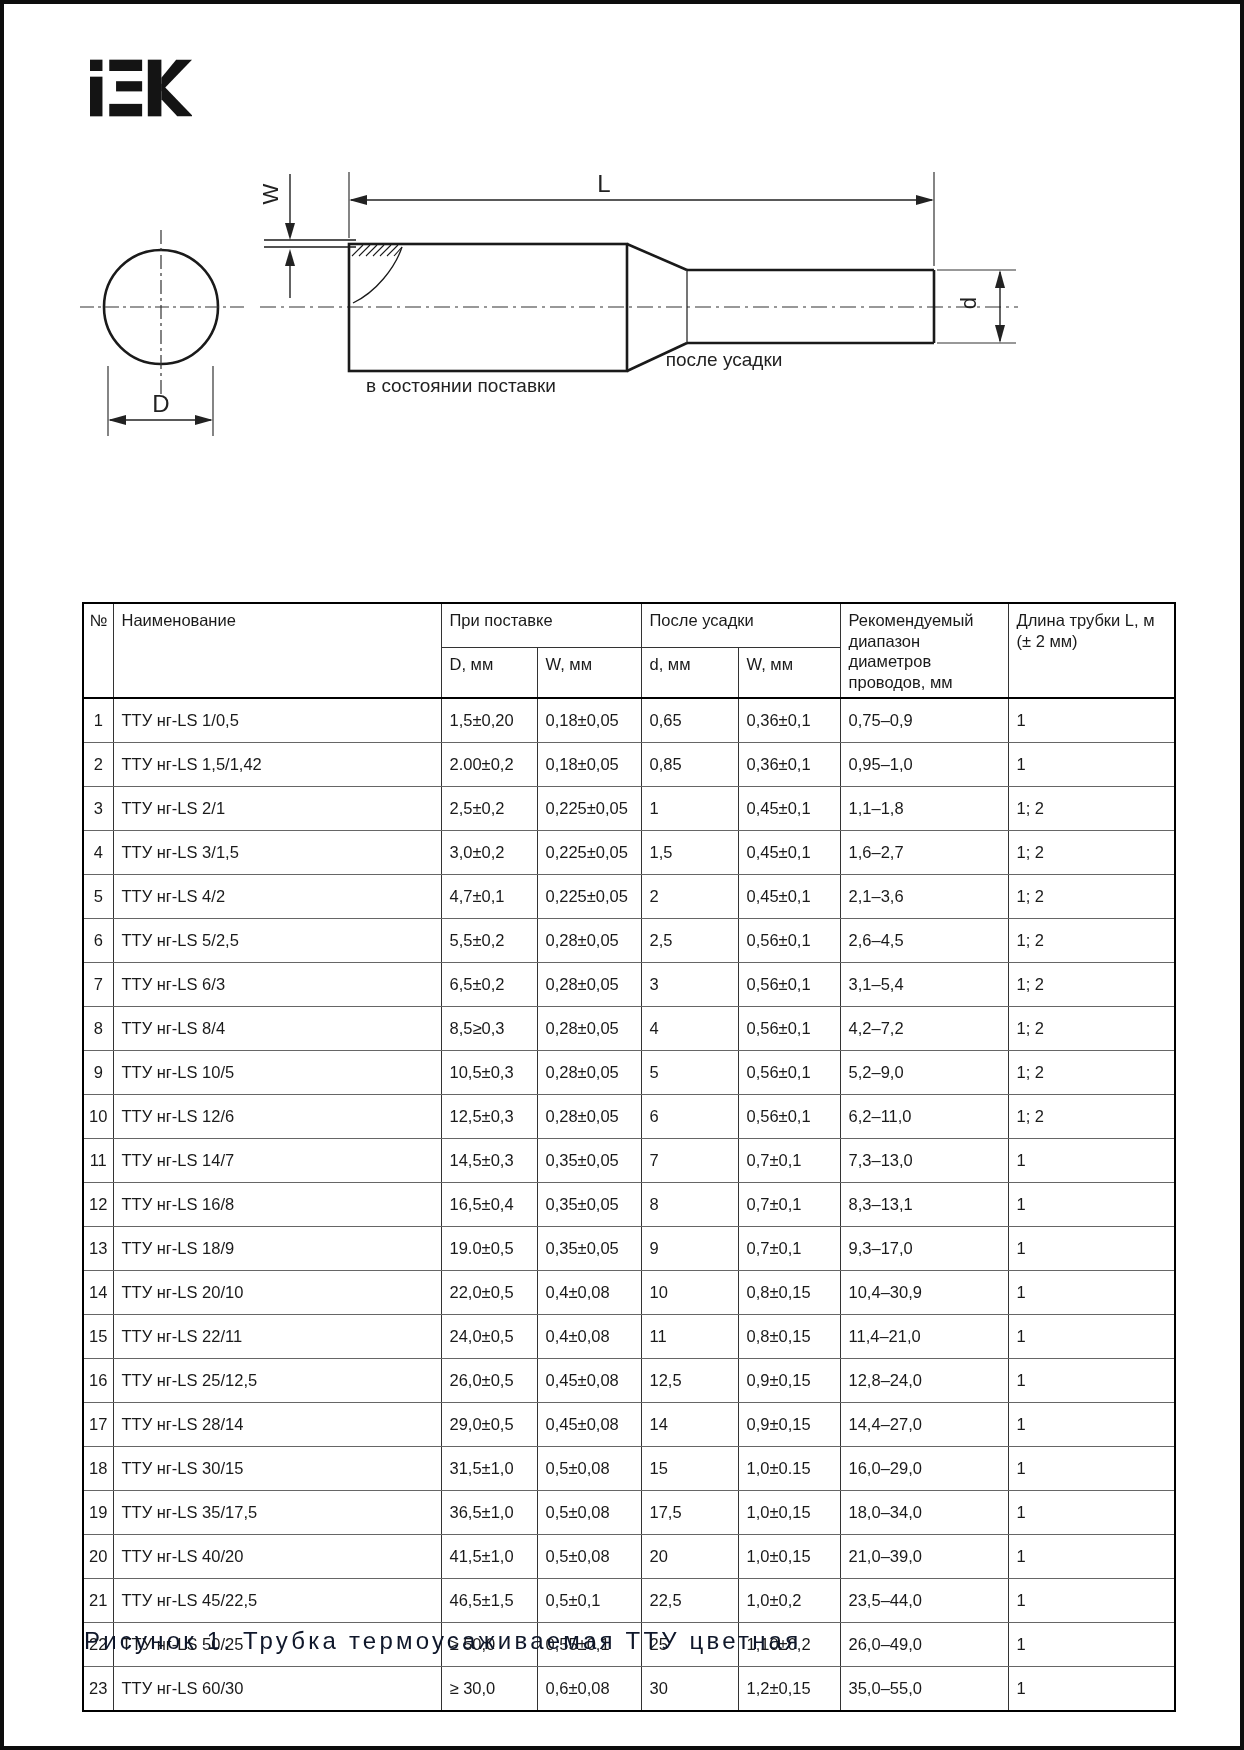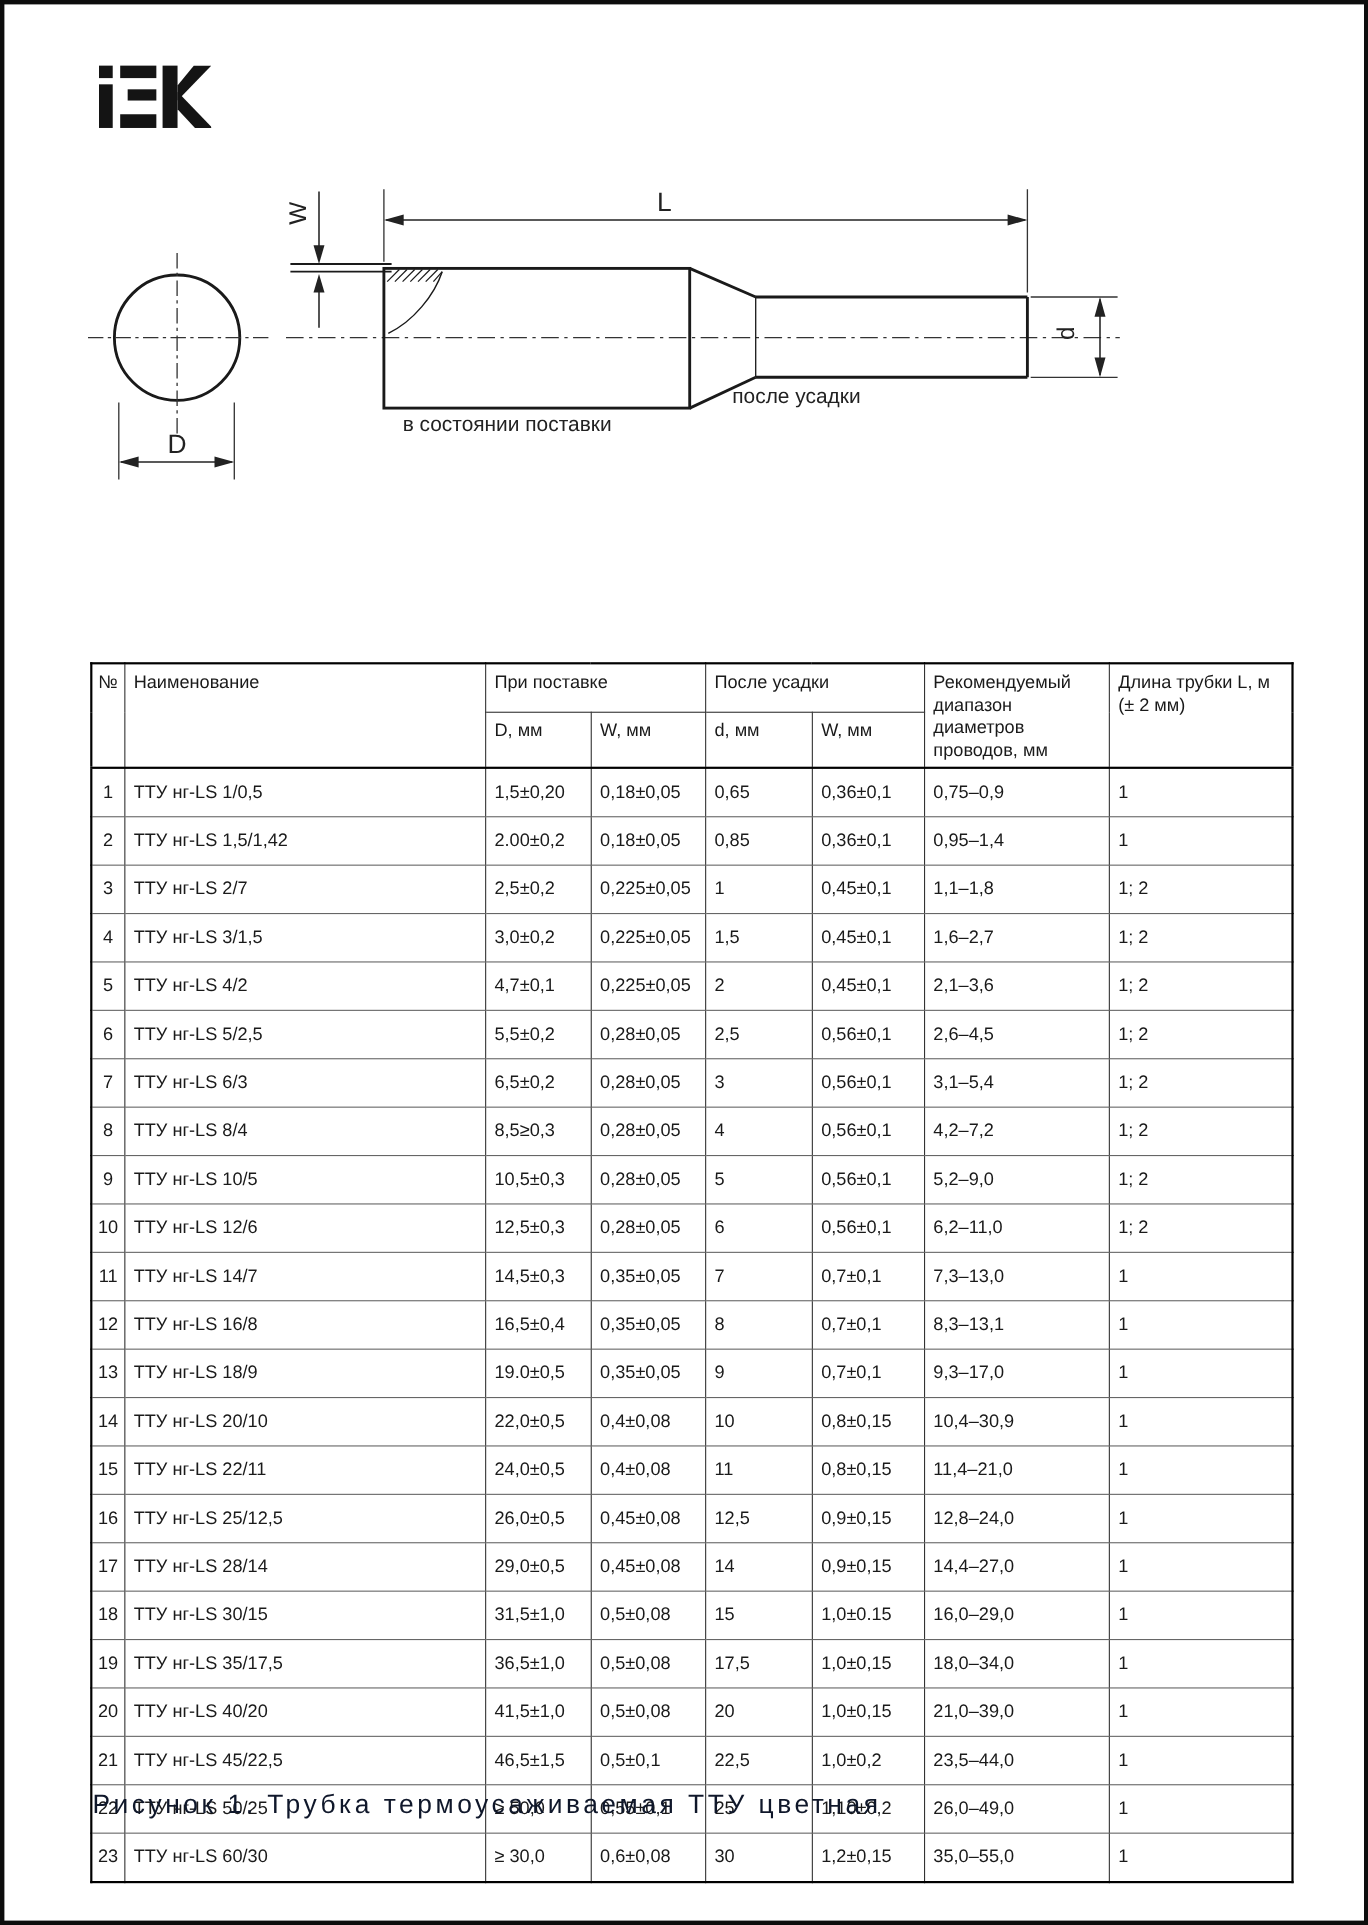--- a/index.html
+++ b/index.html
@@ -172,26 +172,26 @@
           <td class="c6">0,75–0,9</td>
           <td class="c7">1</td>
         </tr>
         <tr>
           <td class="c0">2</td>
           <td class="c1">ТТУ нг-LS 1,5/1,42</td>
           <td class="c2">2.00±0,2</td>
           <td class="c3">0,18±0,05</td>
           <td class="c4">0,85</td>
           <td class="c5">0,36±0,1</td>
-          <td class="c6">0,95–1,4</td>
+          <td class="c6">0,95–1,0</td>
           <td class="c7">1</td>
         </tr>
         <tr>
           <td class="c0">3</td>
-          <td class="c1">ТТУ нг-LS 2/7</td>
+          <td class="c1">ТТУ нг-LS 2/1</td>
           <td class="c2">2,5±0,2</td>
           <td class="c3">0,225±0,05</td>
           <td class="c4">1</td>
           <td class="c5">0,45±0,1</td>
           <td class="c6">1,1–1,8</td>
           <td class="c7">1; 2</td>
         </tr>
         <tr>
           <td class="c0">4</td>
           <td class="c1">ТТУ нг-LS 3/1,5</td>

